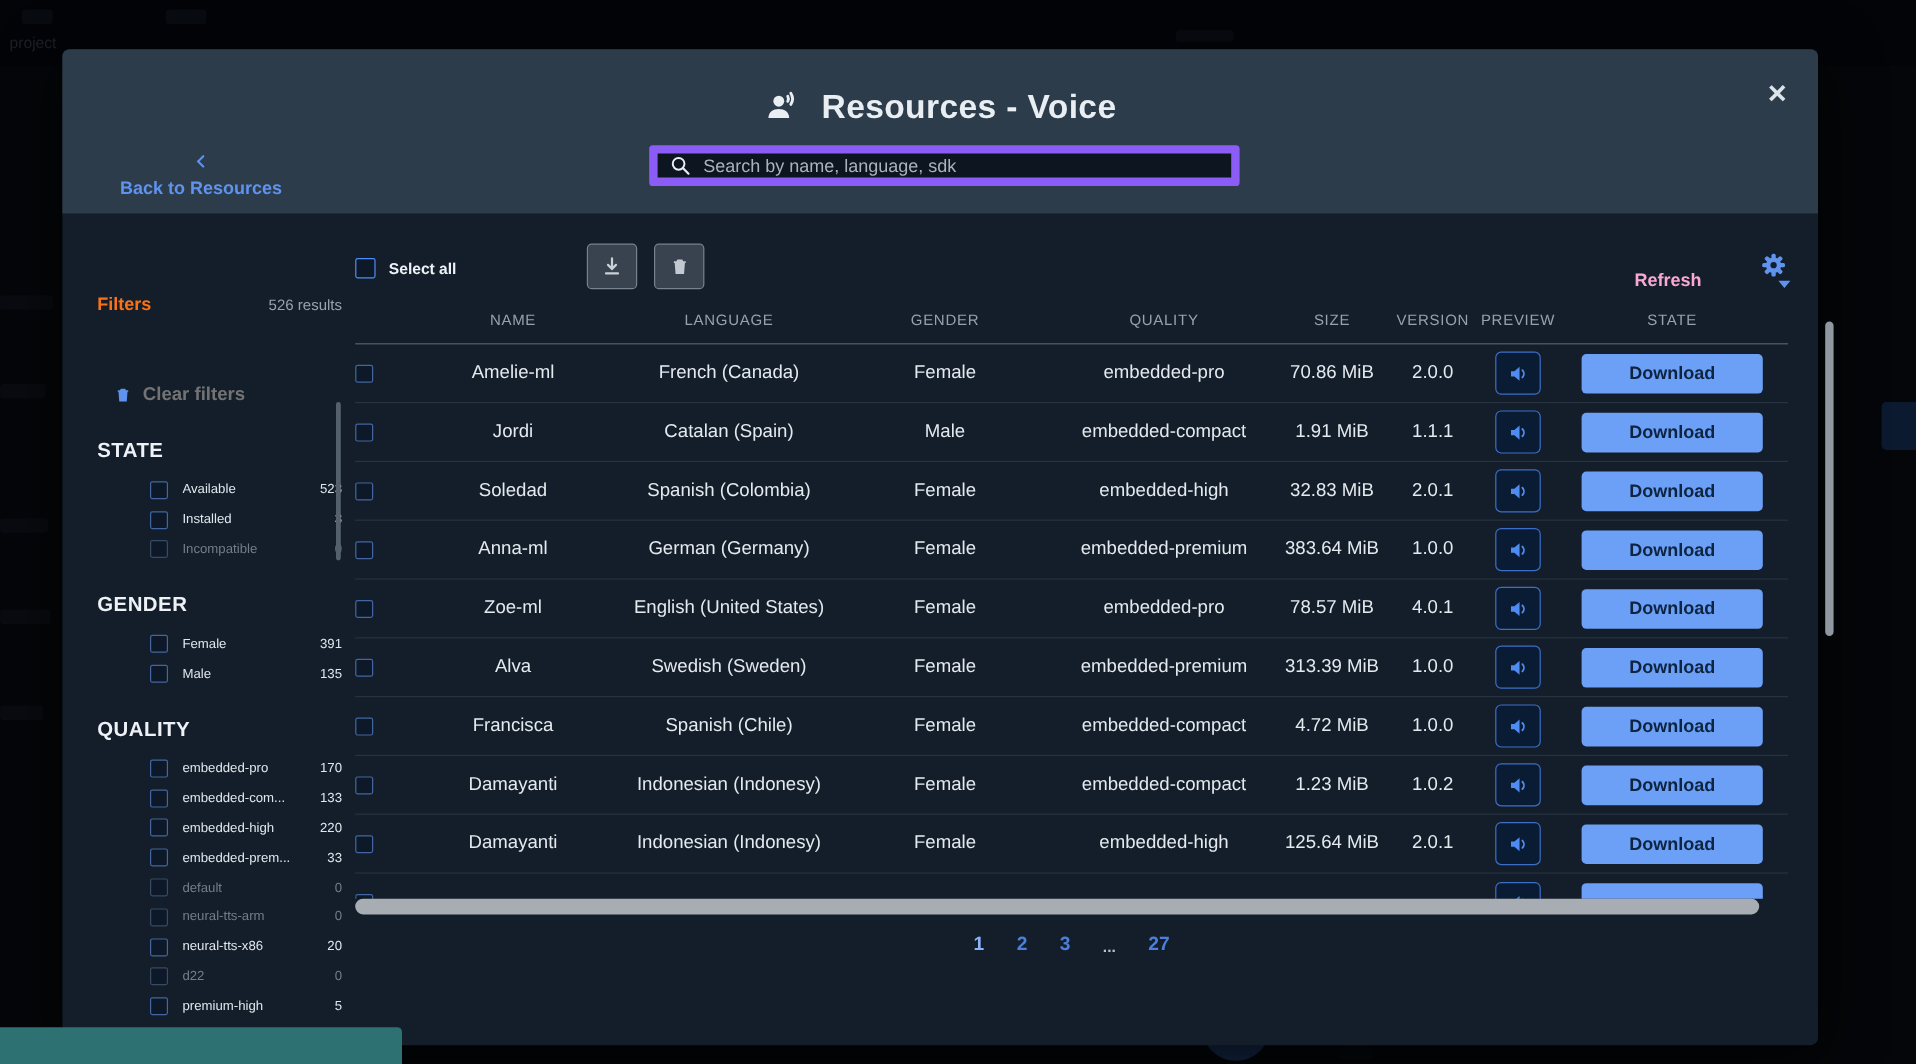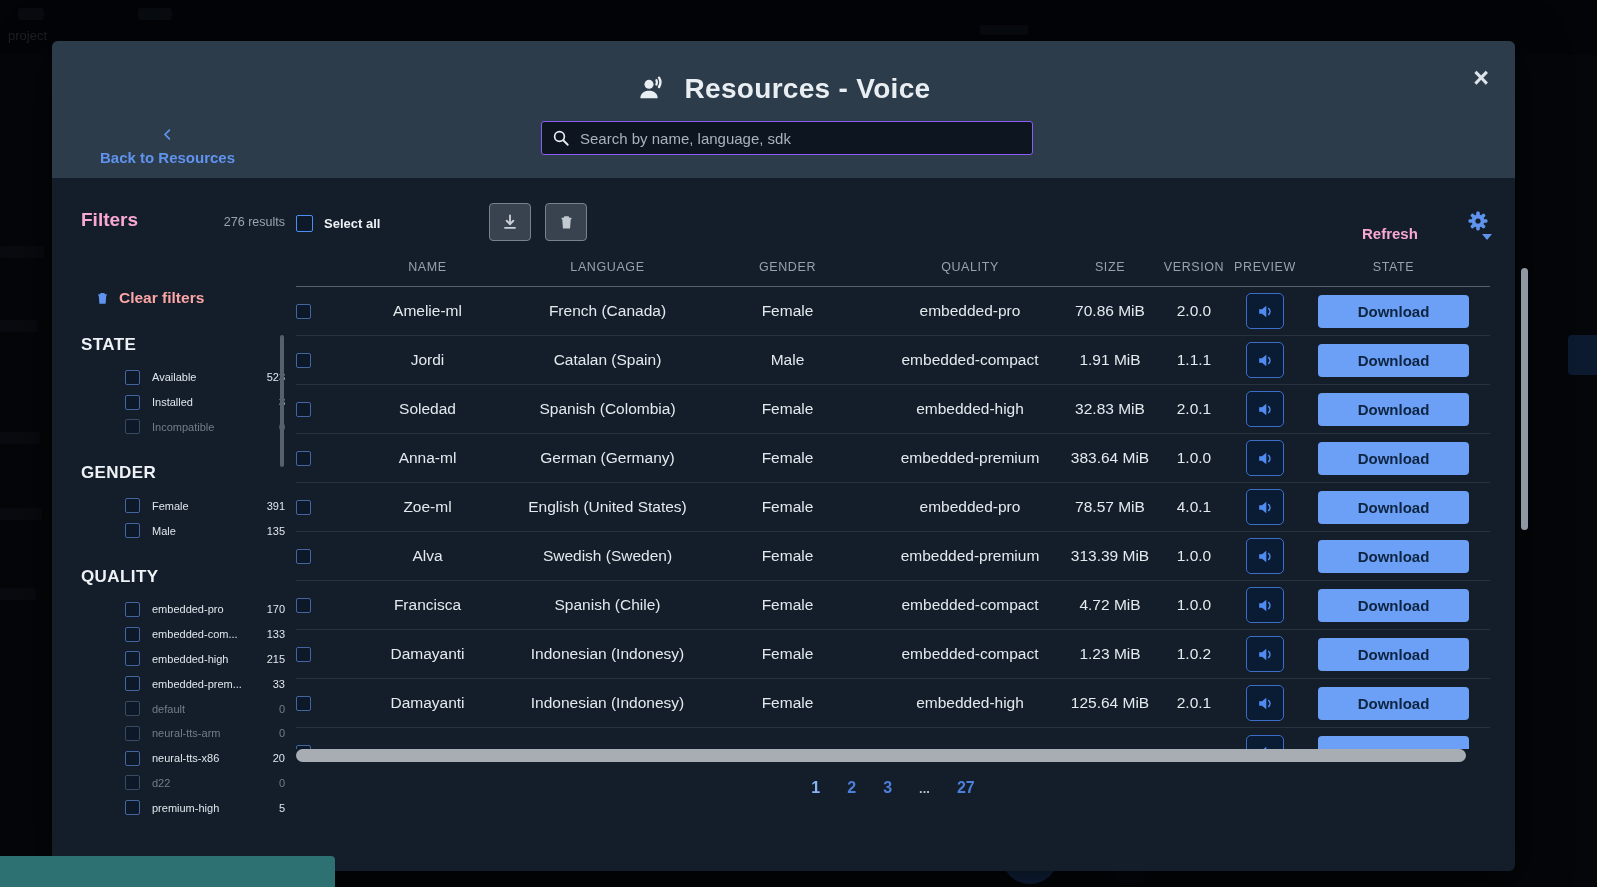--- a/index.html
+++ b/index.html
@@ -26,30 +26,30 @@
   .bg-right-chip { position:absolute; left:1568px; top:335px; width:29px; height:40px; background:#1c3d6b; border-radius:4px 0 0 4px; opacity:.9; }
   .bg-dim { position:absolute; inset:0; background:rgba(2,4,8,.55); z-index:20; }
 
   
   .modal { position:absolute; left:52px; top:41px; width:1463px; height:830px; background:#131e2a; border-radius:6px; box-shadow:0 10px 50px rgba(0,0,0,.75); z-index:40; }
   .modal-header { position:absolute; left:0; top:0; width:100%; height:137px; background:#2d3c4b; border-radius:6px 6px 0 0; }
   .title-wrap { position:absolute; left:0; top:32px; width:100%; display:flex; justify-content:center; align-items:center; gap:16px; }
   .modal-title { font-size:28px; font-weight:bold; color:#e9eef3; letter-spacing:.3px; }
   .close-btn { position:absolute; right:26px; top:24px; font-size:27px; color:#dde4ea; cursor:pointer; line-height:1; font-weight:bold; }
   .back-link { position:absolute; left:48px; top:86px; display:flex; align-items:center; gap:7px; color:#5f93ee; font-weight:bold; font-size:15px; cursor:pointer;flex-direction:column; }
-  .search-box { position:absolute; left:489px; top:80px; width:492px; height:34px; background:#0c1520; border:1px solid #8b5cf6; border-radius:3px; display:flex; align-items:center; padding:0 10px; gap:10px; }
+  .search-box { position:absolute; left:489px; top:80px; width:492px; height:34px; background:#0c1520; border:7px solid #8b5cf6; border-radius:3px; display:flex; align-items:center; padding:0 10px; gap:10px; }
   .search-input { flex:1; background:transparent; border:none; outline:none; color:#dfe5ea; font-size:15px; font-family:"Liberation Sans",sans-serif; }
   .search-input::placeholder { color:#aab2bc; opacity:1; }
 
   
   .sidebar { position:absolute; left:29px; top:168px; width:204px; }
   .filters-head { display:flex; align-items:baseline; justify-content:space-between; }
-  .filters-title { font-size:19px; font-weight:bold; color:#f9a8d4; }
+  .filters-title { font-size:15px; font-weight:bold; color:#f97316;margin-top:36px; }
   .results-count { font-size:12.5px; color:#9aa3ad; }
-  .clear-filters { margin-top:58px; margin-left:14px; display:flex; align-items:center; gap:9px; color:#fca5a5; font-weight:bold; font-size:15.5px; cursor:pointer; }
+  .clear-filters { margin-top:58px; margin-left:14px; display:flex; align-items:center; gap:9px; color:#737373; font-weight:bold; font-size:15.5px; cursor:pointer; }
   .fsections { margin-top:28px; }
   .fsec-title { font-size:17px; font-weight:bold; color:#eef1f5; letter-spacing:.4px; margin-top:24px; margin-bottom:10px; }
   .fitem { display:flex; align-items:center; height:24.8px; font-size:11px; color:#e0e6ec; cursor:pointer;padding-left:44px; }
   .fitem .flabel { margin-left:12px; flex:1; white-space:nowrap; overflow:hidden; }
   .fitem .fcount { margin-left:4px; text-align:right; }
   .fitem.muted .flabel, .fitem.muted .fcount { color:#737d89; }
   .fitem.muted .cbx { border-color:#394b61; }
   .cbx { width:15px; height:15px; min-width:15px; border:1.5px solid #4466a0; border-radius:2px; background:#0d1929; }
   .sidebar-scroll { position:absolute; left:228px; top:294px; width:4px; height:132px; background:#55606d; border-radius:2px; }
 
@@ -142,21 +142,21 @@
           <path d="M15 15 L21 21" stroke="#e9eef3" stroke-width="2.4" stroke-linecap="round"></path>
         </svg>
       </span>
       <input class="search-input" type="text" placeholder="Search by name, language, sdk" style="">
     </div>
   </div>
 
   <div class="sidebar">
     <div class="filters-head">
       <span class="filters-title">Filters</span>
-      <span class="results-count">276 results</span>
+      <span class="results-count">526 results</span>
     </div>
     <div class="clear-filters">
       <span>
         <svg width="15" height="16" viewBox="0 0 24 24" fill="#5f93ee">
           <path d="M6 8h12l-1 13H7L6 8zm3-4h6l1 2h3v2H5V6h3l1-2z"></path>
         </svg>
       </span>
       <span>Clear filters</span>
     </div>
     <div class="fsections" id="filter-sections">
@@ -211,21 +211,21 @@
 
   <div class="fitem">
     <span class="cbx"></span>
     <span class="flabel">embedded-com...</span>
     <span class="fcount">133</span>
   </div>
 
   <div class="fitem">
     <span class="cbx"></span>
     <span class="flabel">embedded-high</span>
-    <span class="fcount">215</span>
+    <span class="fcount">220</span>
   </div>
 
   <div class="fitem">
     <span class="cbx"></span>
     <span class="flabel">embedded-prem...</span>
     <span class="fcount">33</span>
   </div>
 
   <div class="fitem muted">
     <span class="cbx"></span>

